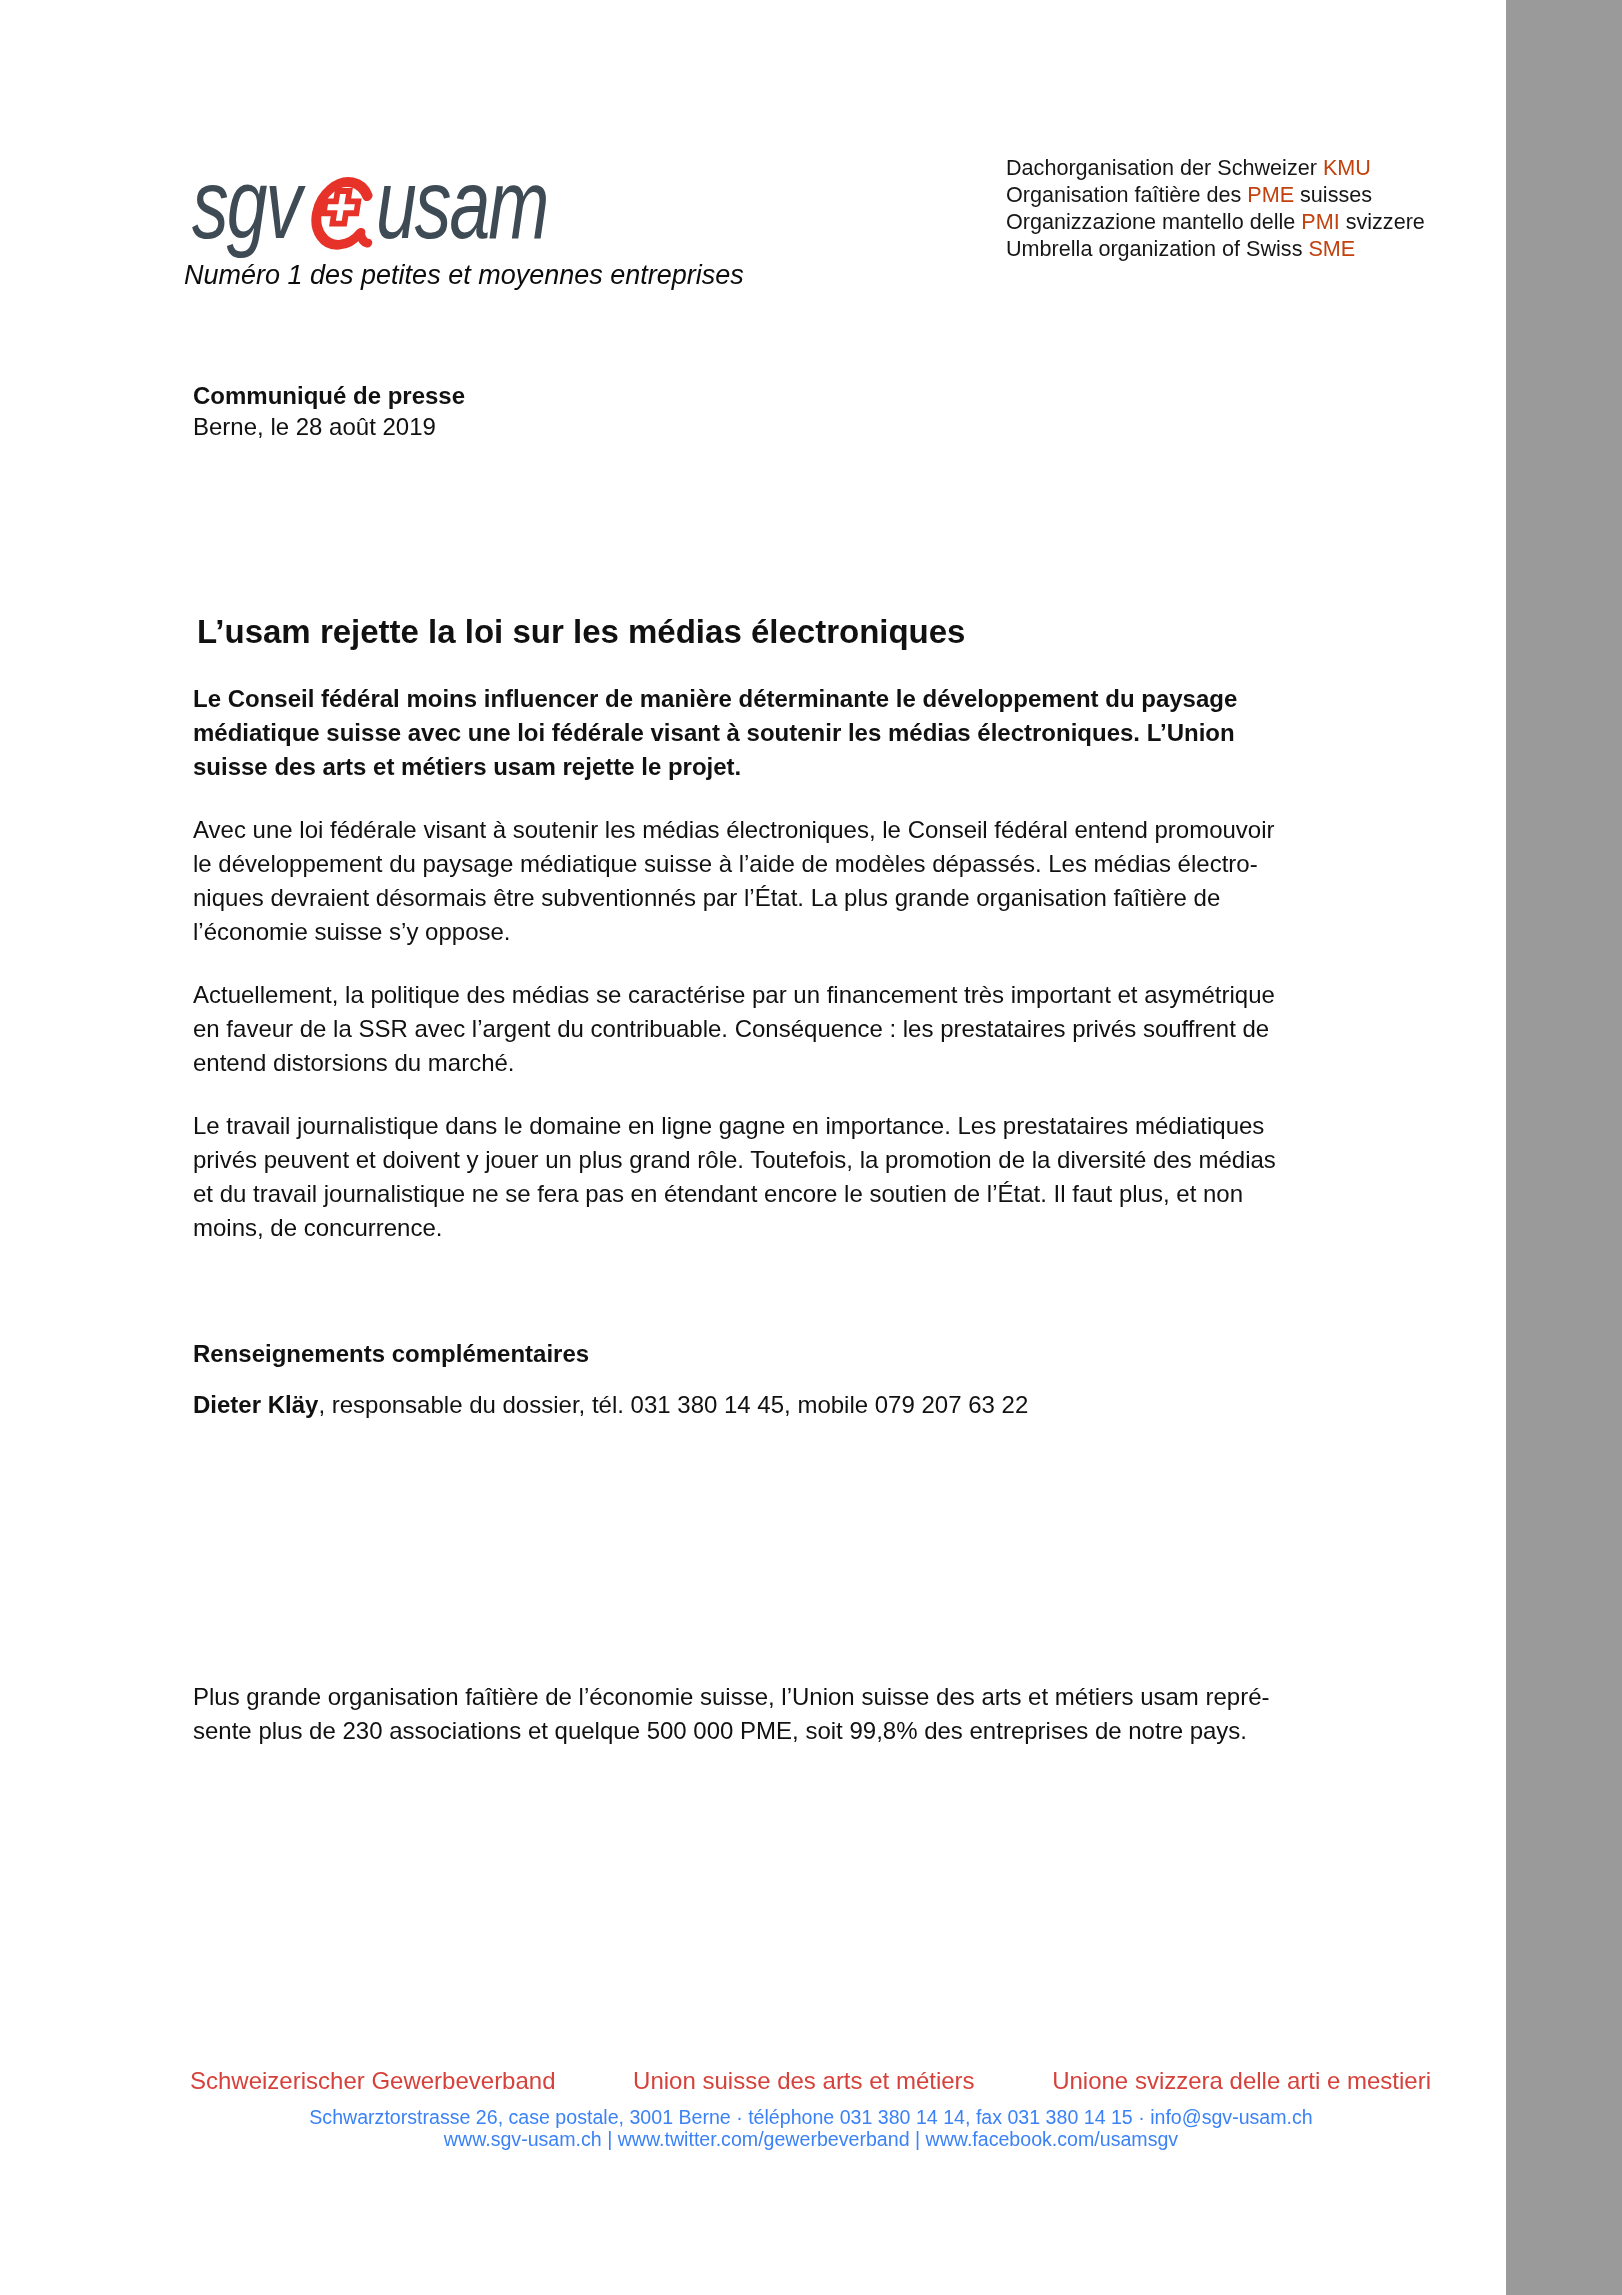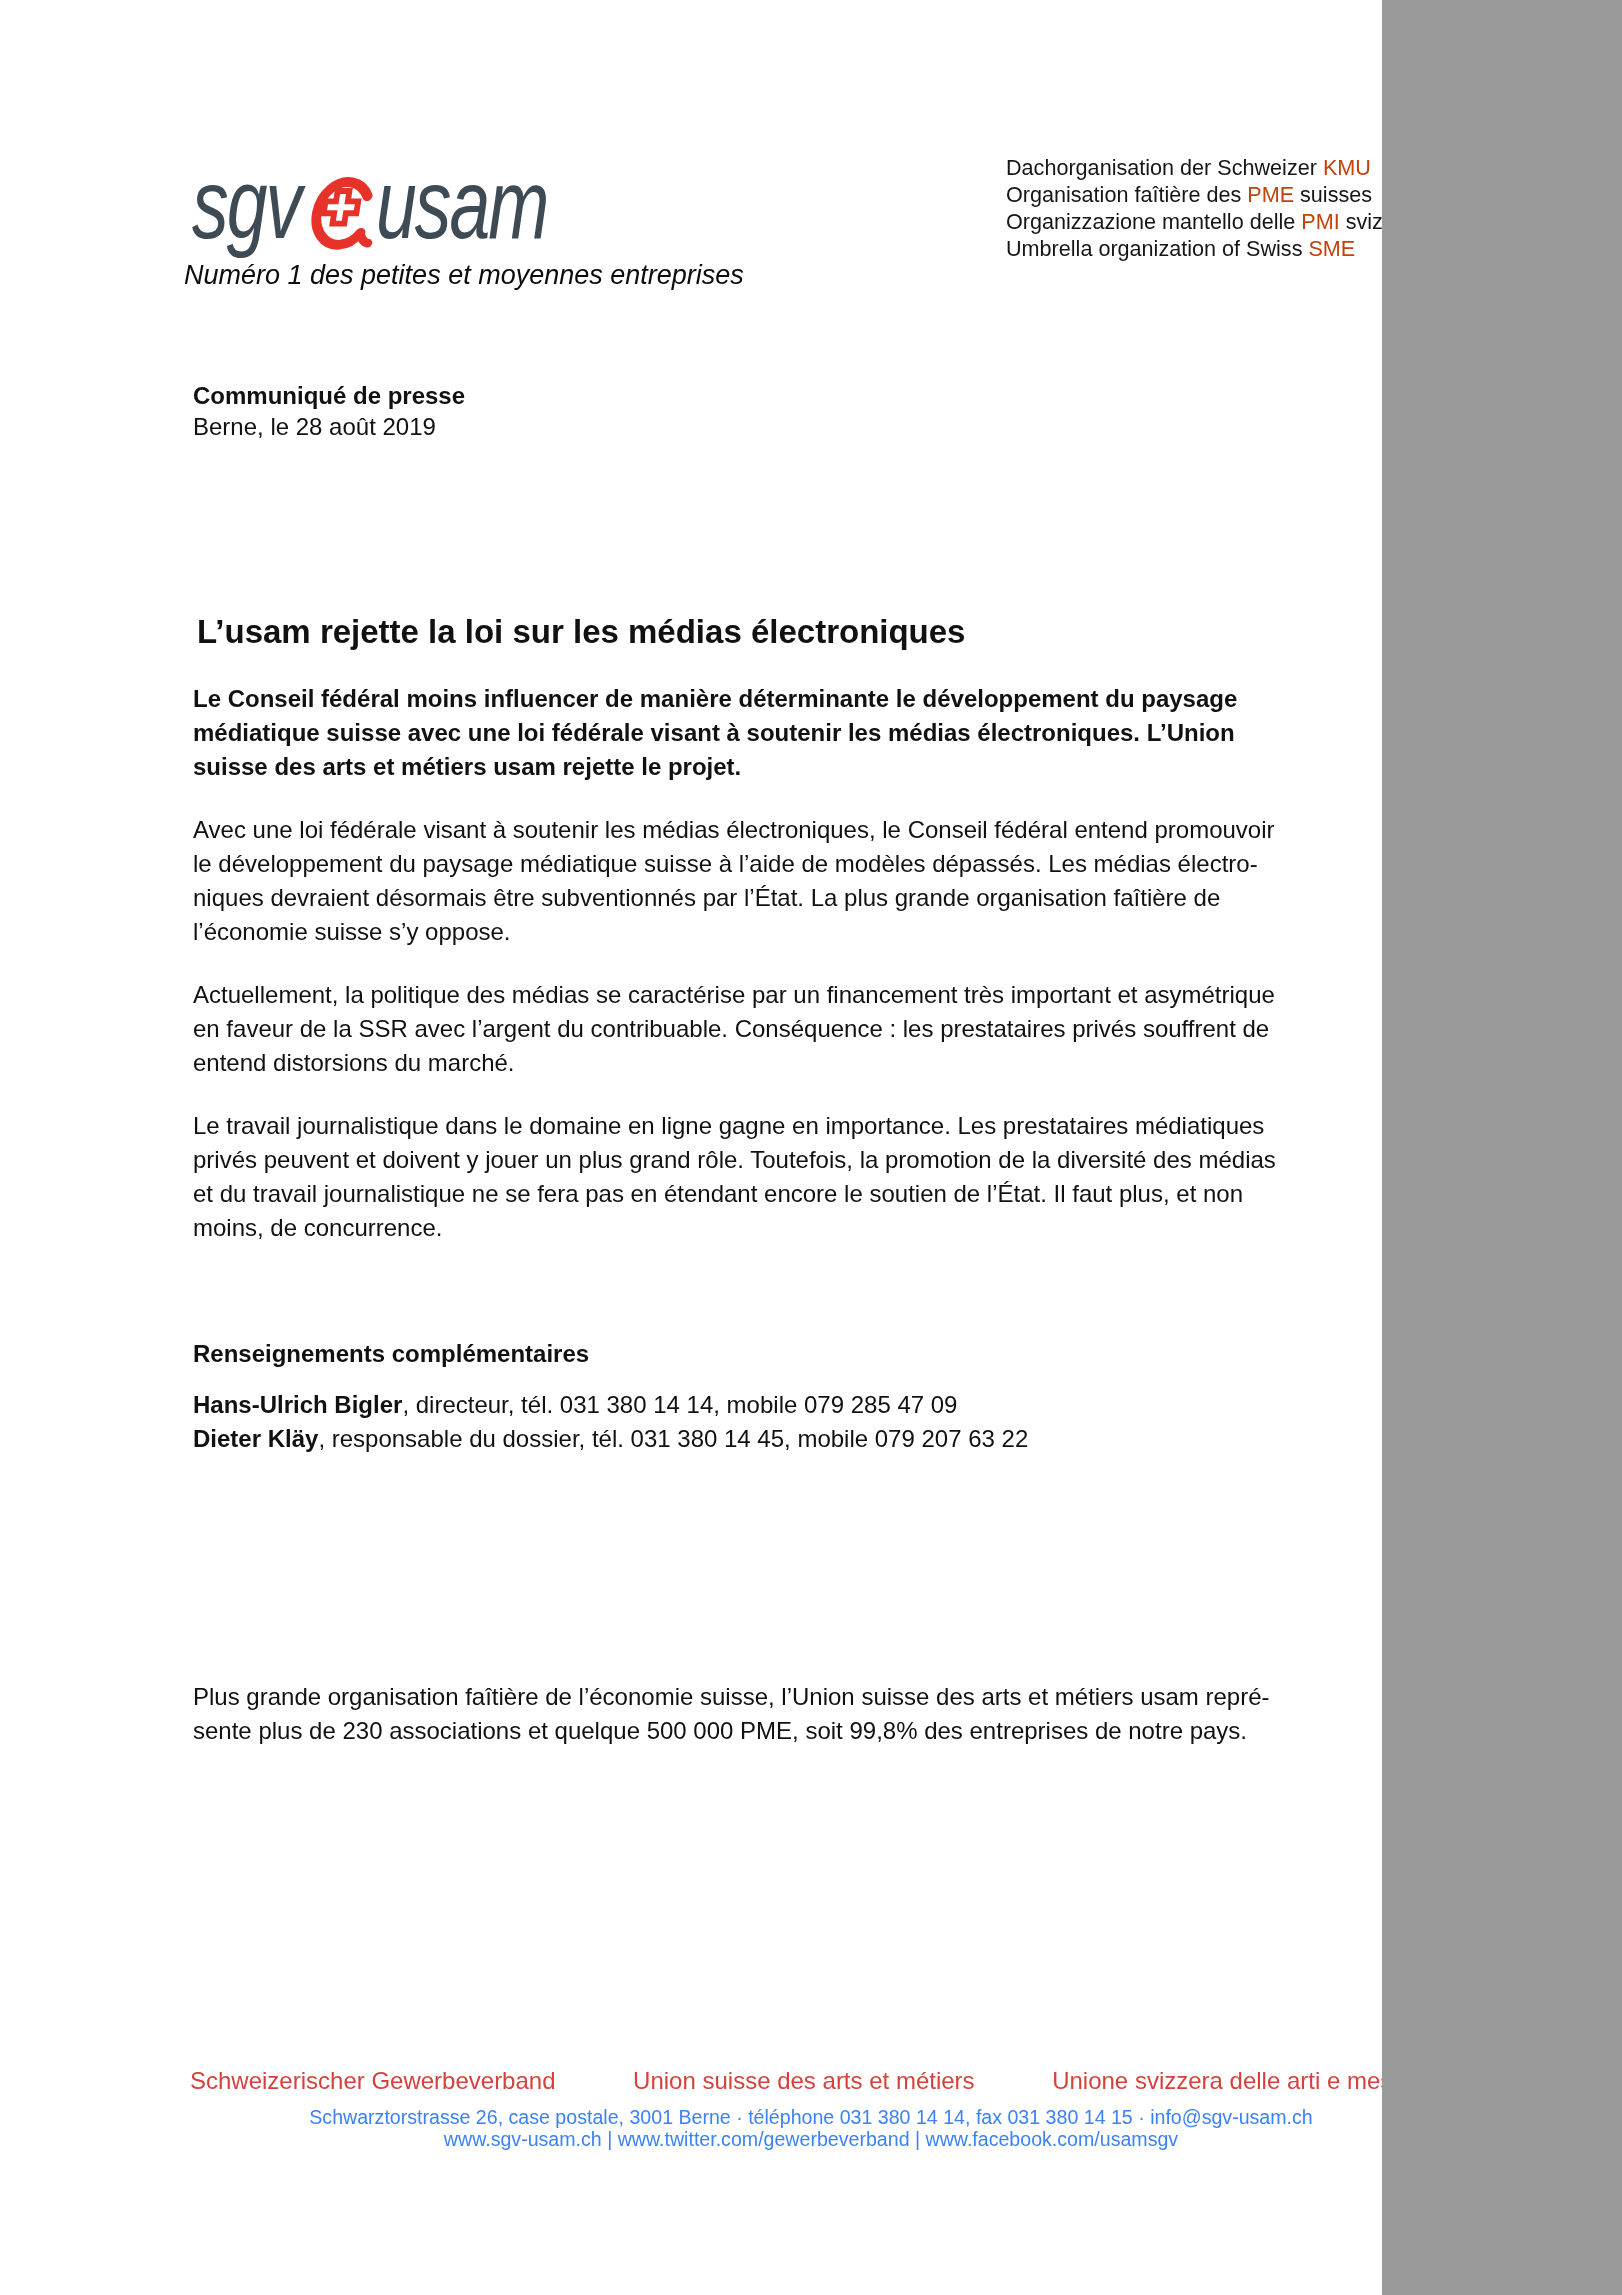--- a/index.html
+++ b/index.html
@@ -1,18 +1,18 @@
 <!DOCTYPE html>
 <html style="font-size:10.5px"><head>
 <meta charset="utf-8">
 <style>
   html, body { margin: 0; padding: 0; background: #9a9a9a; }
   .page {
     position: relative;
-    width: 1382px;
+    width: 1506px;
     height: 2295px;
     background: #ffffff;
     font-family: "Liberation Sans", sans-serif;
     color: #111111;
     overflow: hidden;
   }
   .abs { position: absolute; }
 
   
   .logo-text {
@@ -124,21 +124,20 @@
   <div class="abs para" style="left:193px; top:1109px;">
     <div>Le travail journalistique dans le domaine en ligne gagne en importance. Les prestataires médiatiques</div>
     <div>privés peuvent et doivent y jouer un plus grand rôle. Toutefois, la promotion de la diversité des médias</div>
     <div>et du travail journalistique ne se fera pas en étendant encore le soutien de l’État. Il faut plus, et non</div>
     <div>moins, de concurrence.</div>
   </div>
 
   <div class="abs heading" style="left:193px; top:1337px;">Renseignements complémentaires</div>
 
   <div class="abs para" style="left:193px; top:1388px;">
-    <div><span class="bold">Hans-Ulrich Bigler</span><span>, directeur, tél. 031 380 14 14, mobile 079 285 47 09</span></div>
     <div><span class="bold">Dieter Kläy</span><span>, responsable du dossier, tél. 031 380 14 45, mobile 079 207 63 22</span></div>
   </div>
 
   <div class="abs para" style="left:193px; top:1680px;">
     <div>Plus grande organisation faîtière de l’économie suisse, l’Union suisse des arts et métiers usam repré-</div>
     <div>sente plus de 230 associations et quelque 500 000 PME, soit 99,8% des entreprises de notre pays.</div>
   </div>
 
   <div class="abs footer-orgs" style="left:190px; top:2066px; width:1241px;">
     <span>Schweizerischer Gewerbeverband</span>

